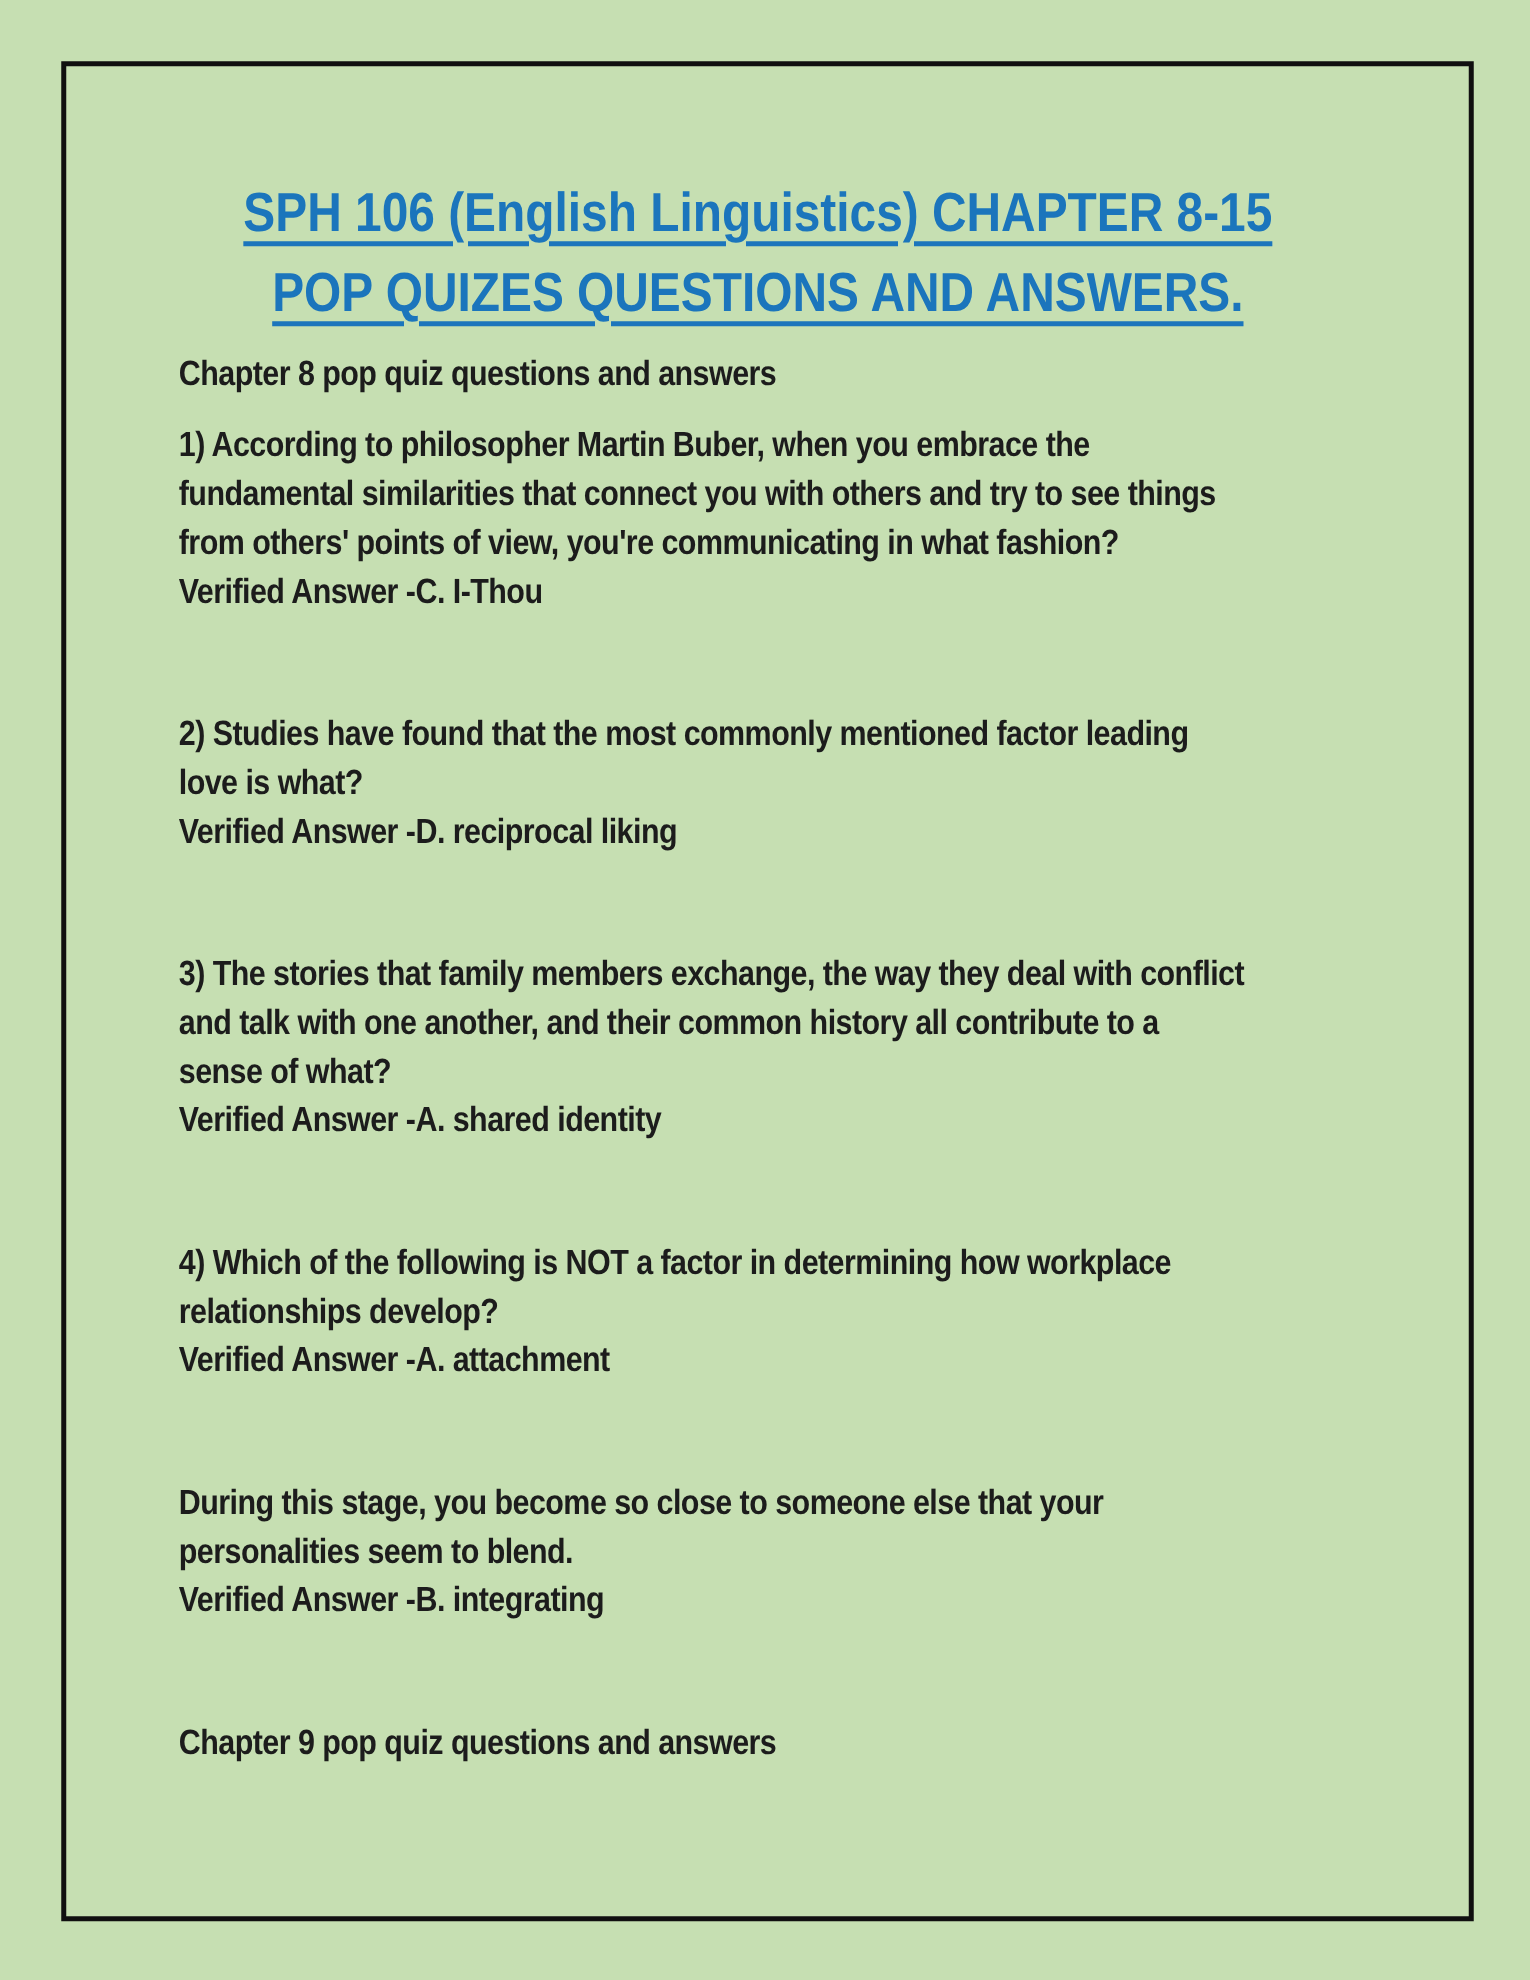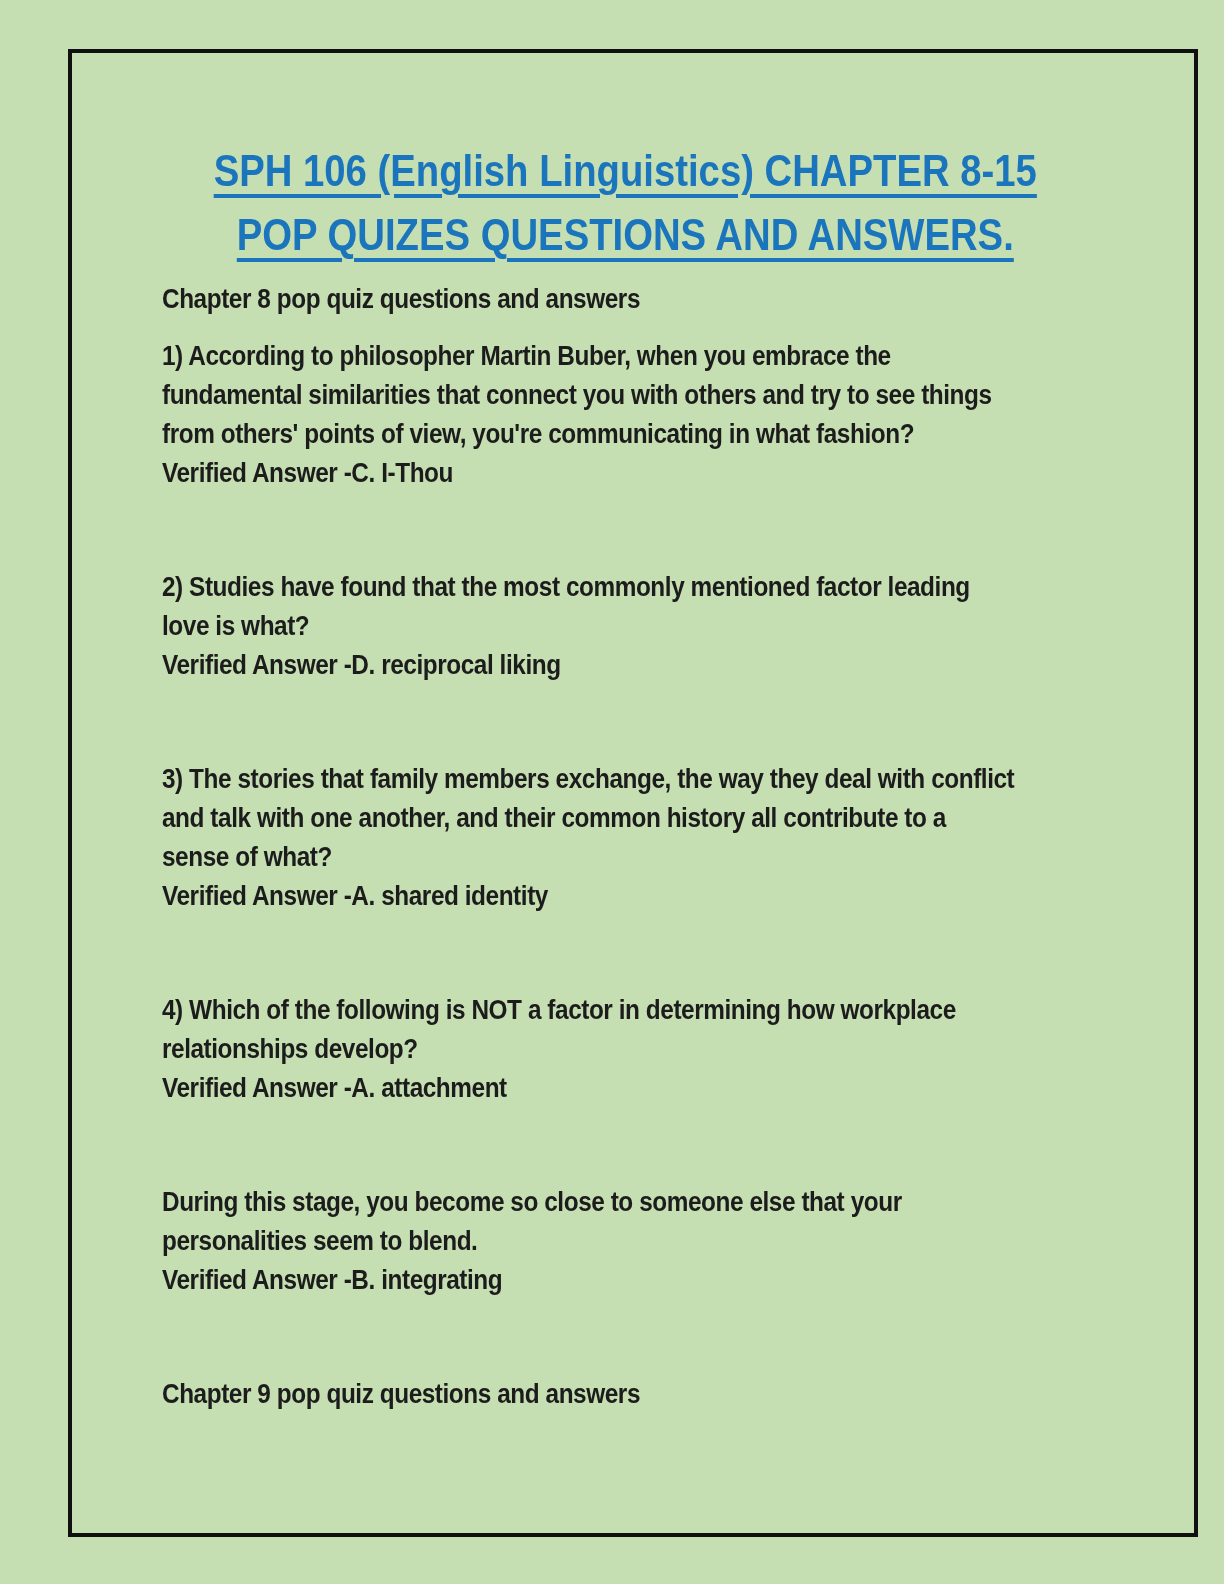--- a/index.html
+++ b/index.html
@@ -16,21 +16,20 @@
     font-family: "Liberation Sans", "DejaVu Sans", sans-serif;
   }
   .border-box {
     position: absolute;
     left: 49px;
     top: 49px;
     width: 1130px;
     height: 1488px;
     box-sizing: border-box;
     border: 4px solid #101010;
-    margin-left: 19px;
   }
   .content {
     position: absolute;
     left: 90px;
     top: 86px;
     width: 1065px;
     transform: scaleX(0.87);
     transform-origin: left top;
     color: #1c1c1c;
     font-weight: bold;

